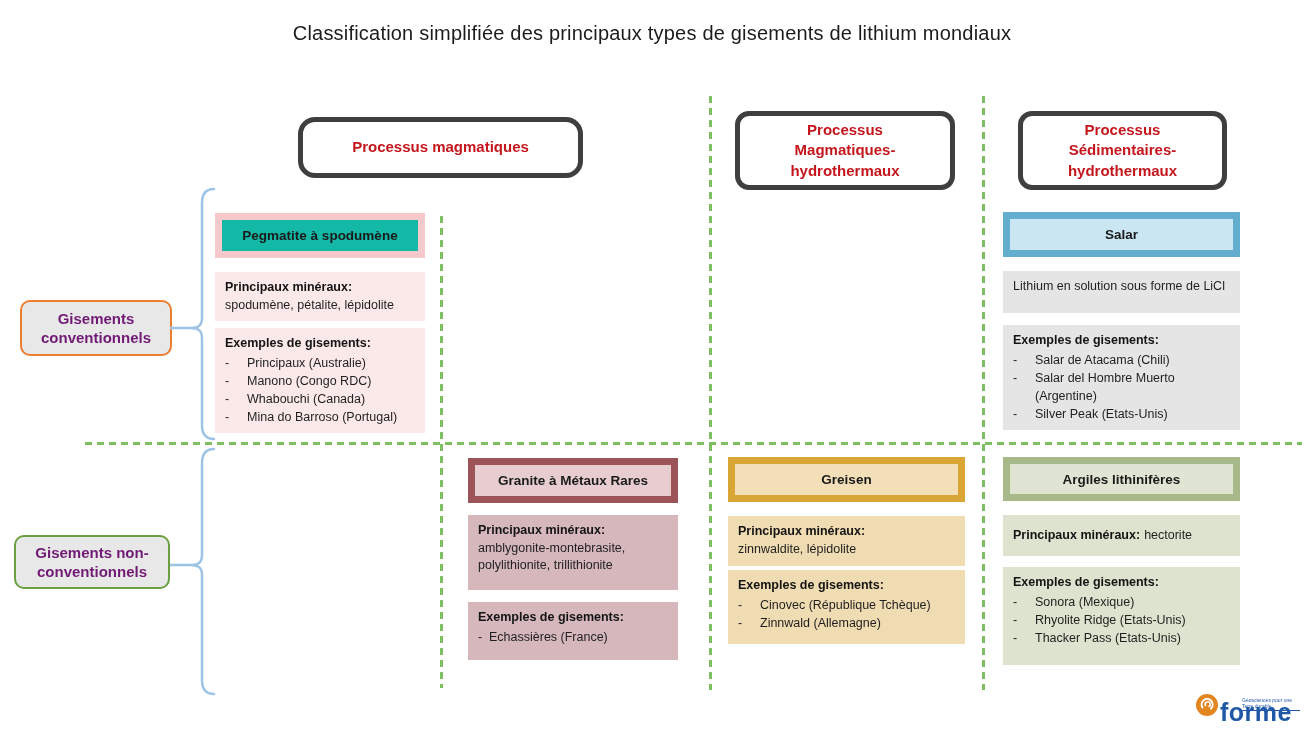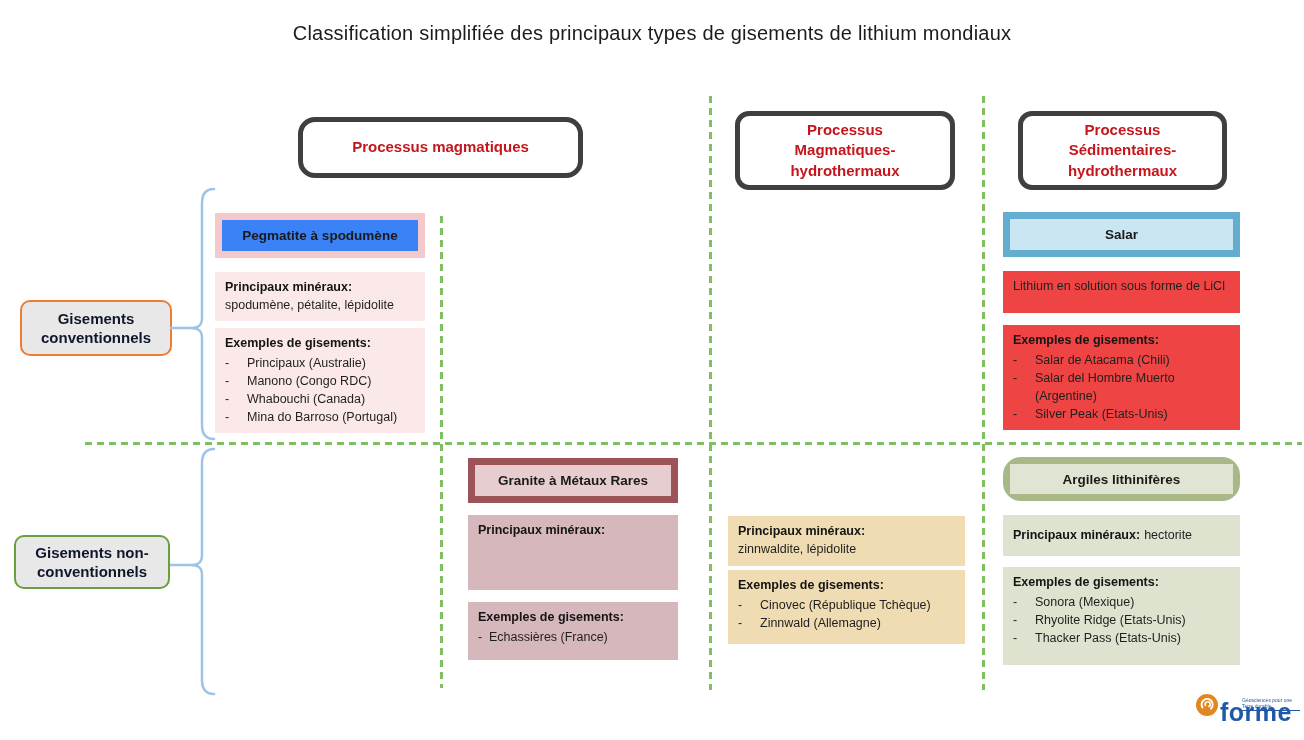--- a/index.html
+++ b/index.html
@@ -20,45 +20,45 @@
   }
   
   .vdash{position:absolute;width:3px;
     background-image:repeating-linear-gradient(to bottom,#7ebf62 0 7px,transparent 7px 12px);}
   .hdash{position:absolute;height:3px;
     background-image:repeating-linear-gradient(to right,#7ebf62 0 7px,transparent 7px 12px);}
   
   .row-label{
     position:absolute;background:#e9e8e8;border-radius:10px;box-sizing:border-box;
     display:flex;align-items:center;justify-content:center;text-align:center;
-    font-weight:bold;font-size:15px;color:#0f172a;white-space:pre-line;line-height:1.3;
+    font-weight:bold;font-size:15px;color:#701a75;white-space:pre-line;line-height:1.3;
   }
   .row-label.conventional{border:2px solid #ed7d31;}
   .row-label.nonconventional{border:2px solid #6a9e3f;}
   .brace{position:absolute;}
   
   .dep-header{position:absolute;box-sizing:border-box;padding:7px;display:flex;}
   .dep-header-inner{
     flex:1;display:flex;align-items:center;justify-content:center;text-align:center;
     font-weight:bold;font-size:13.5px;color:#1a1a1a;
   }
-  .dep-header.pegmatite{background:#f5c8cb;}  .dep-header.pegmatite .dep-header-inner{background:#3b82f6;}
+  .dep-header.pegmatite{background:#f5c8cb;}  .dep-header.pegmatite .dep-header-inner{background:#14b8a6;}
   .dep-header.granite{background:#9c5458;}    .dep-header.granite .dep-header-inner{background:#e7cdd0;}
   .dep-header.greisen{background:#d9a636;}    .dep-header.greisen .dep-header-inner{background:#f3e0b8;}
   .dep-header.salar{background:#63aecf;}      .dep-header.salar .dep-header-inner{background:#c9e6f2;}
   .dep-header.argiles{background:#a7b889;}    .dep-header.argiles .dep-header-inner{background:#e0e5d3;}
   
   .info-box{
     position:absolute;box-sizing:border-box;padding:7px 10px;
     font-size:12.5px;line-height:1.4;color:#1f1f1f;
   }
   .bg-pegmatite{background:#fbe9ea;}
   .bg-granite{background:#d5b7bc;}
   .bg-greisen{background:#f0dcb2;}
-  .bg-salar{background:#ef4444;}
+  .bg-salar{background:#e5e5e5;}
   .bg-argiles{background:#dde3ce;}
   .lbl{font-weight:bold;color:#141414;}
   .inline-val{margin-left:4px;}
   .ex-list{margin-top:1px;}
   .ex-item{display:flex;line-height:1.45;}
   .ex-item::before{content:"-";width:22px;flex:none;}
   .ex-list.tight .ex-item::before{width:11px;}
   
   .logo{position:absolute;left:1196px;top:694px;width:104px;height:42px;}
   .logo-word{
@@ -155,47 +155,51 @@
           <span>Silver Peak (Etats-Unis)</span>
         </div>
     </div>
   </div>
 
   <div class="dep-header granite" style="left:468px;top:458px;width:210px;height:45px;">
     <div class="dep-header-inner">Granite à Métaux Rares</div>
   </div>
   <div class="info-box bg-granite" style="left:468px;top:515px;width:210px;min-height:75px;">
     <div class="lbl">Principaux minéraux:</div>
+    <div>amblygonite-montebrasite, polylithionite, trillithionite</div>
   </div>
   <div class="info-box bg-granite" style="left:468px;top:602px;width:210px;min-height:58px;">
     <div class="lbl">Exemples de gisements:</div>
     <div class="ex-list tight">
       <div class="ex-item">
           <span>Echassières (France)</span>
         </div>
     </div>
   </div>
 
+  <div class="dep-header greisen" style="left:728px;top:457px;width:237px;height:45px;">
+    <div class="dep-header-inner">Greisen</div>
+  </div>
   <div class="info-box bg-greisen" style="left:728px;top:516px;width:237px;min-height:50px;">
     <div class="lbl">Principaux minéraux:</div>
     <div>zinnwaldite, lépidolite</div>
   </div>
   <div class="info-box bg-greisen" style="left:728px;top:570px;width:237px;min-height:74px;">
     <div class="lbl">Exemples de gisements:</div>
     <div class="ex-list">
       <div class="ex-item">
           <span>Cinovec (République Tchèque)</span>
         </div>
       <div class="ex-item">
           <span>Zinnwald (Allemagne)</span>
         </div>
     </div>
   </div>
 
-  <div class="dep-header argiles" style="left:1003px;top:457px;width:237px;height:44px;border-radius:18px;">
+  <div class="dep-header argiles" style="left:1003px;top:457px;width:237px;height:44px;">
     <div class="dep-header-inner">Argiles lithinifères</div>
   </div>
   <div class="info-box bg-argiles" style="left:1003px;top:515px;width:237px;min-height:41px;display:flex;align-items:center;">
     <div>
       <span class="lbl">Principaux minéraux:</span><span class="inline-val">hectorite</span>
     </div>
   </div>
   <div class="info-box bg-argiles" style="left:1003px;top:567px;width:237px;min-height:98px;">
     <div class="lbl">Exemples de gisements:</div>
     <div class="ex-list">

